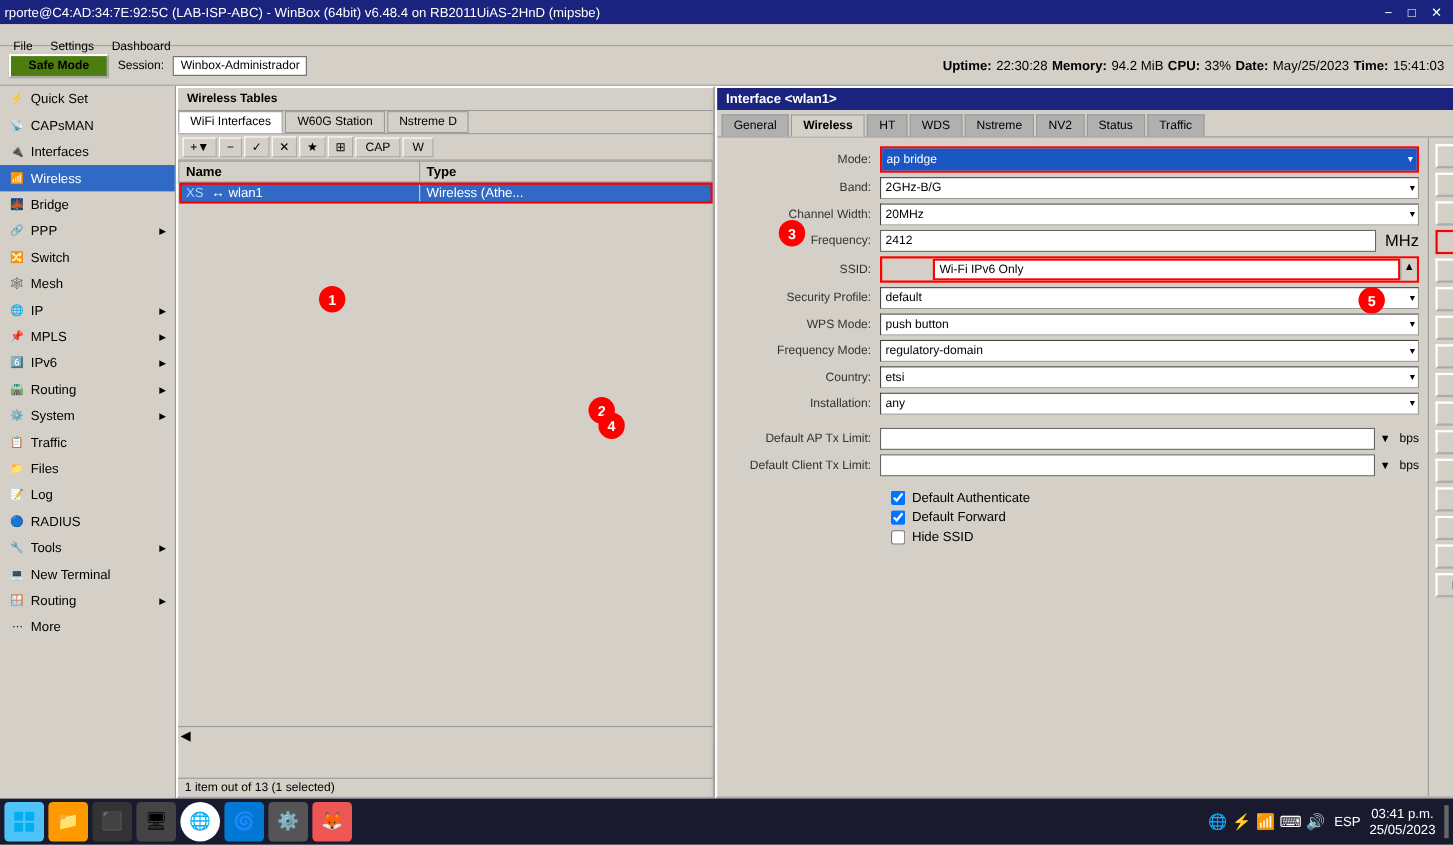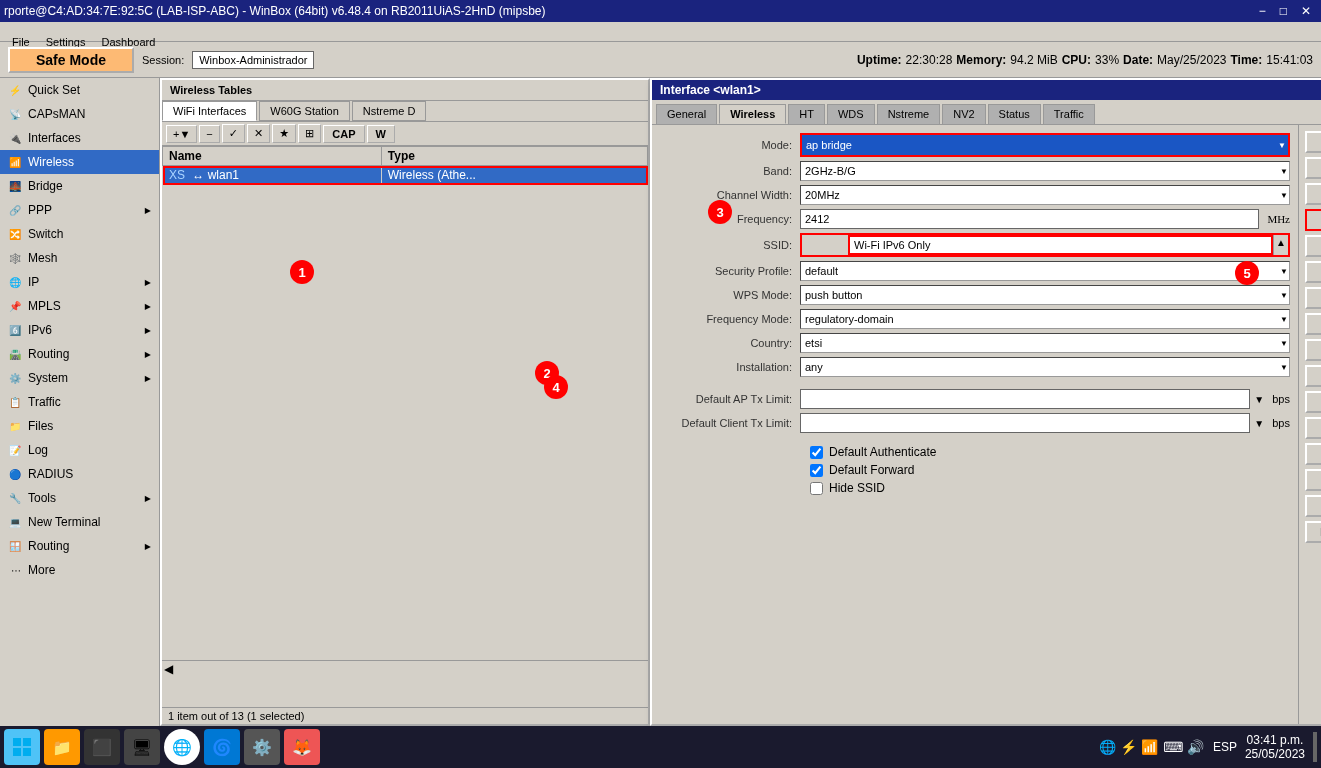--- a/index.html
+++ b/index.html
@@ -10,21 +10,21 @@
     .title-bar-title { flex: 1; }
     .title-bar-controls { display: flex; gap: 2px; }
     .title-btn { background: none; border: none; color: white; cursor: pointer; font-size: 12px; padding: 0 6px; }
 
     
     .menu-bar { background: #d4d0c8; height: 20px; display: flex; align-items: center; padding: 0 4px; border-bottom: 1px solid #999; }
     .menu-item { padding: 2px 8px; cursor: pointer; font-size: 11px; margin-top: 20px; }
 
     
     .toolbar { background: #d4d0c8; height: 36px; display: flex; align-items: center; padding: 0 8px; gap: 8px; border-bottom: 1px solid #999; }
-    .safe-mode-btn { background: #fdba74; border: 2px outset #fff; padding: 3px 26px; cursor: pointer; font-size: 14px; font-weight: bold; }
+    .safe-mode-btn { background: #4d7c0f; border: 2px outset #fff; padding: 3px 16px; cursor: pointer; font-size: 11px; font-weight: bold; }
     .session-label { font-size: 11px; }
     .session-value { background: white; border: 1px solid #666; padding: 2px 6px; font-size: 11px; }
     .status-info { margin-left: auto; font-size: 11px; display: flex; gap: 4px; }
     .status-label { font-weight: bold; }
 
     
     .main-layout { display: flex; height: calc(768px - 78px - 42px); }
 
     
     .sidebar { width: 160px; background: #d4d0c8; border-right: 1px solid #999; overflow-y: auto; flex-shrink: 0; }
@@ -37,21 +37,21 @@
     .content-area { flex: 1; background: #c0c0c0; position: relative; overflow: hidden; }
 
     
     .wireless-tables { background: #d4d0c8; position: absolute; left: 0; top: 0; width: 490px; height: 100%; border: 2px outset #fff; }
     .panel-title { background: #d4d0c8; border-bottom: 1px solid #999; padding: 4px 8px; font-weight: bold; font-size: 11px; }
     .panel-tabs { display: flex; background: #d4d0c8; border-bottom: 1px solid #999; gap: 0; }
     .panel-tab { padding: 3px 10px; cursor: pointer; font-size: 11px; border: 1px solid #999; background: #d4d0c8; margin-right: 2px; }
     .panel-tab.active { background: white; border-bottom: 1px solid white; }
     .panel-toolbar { display: flex; align-items: center; padding: 2px 4px; gap: 2px; border-bottom: 1px solid #999; }
     .toolbar-btn { background: #d4d0c8; border: 1px outset #fff; padding: 2px 6px; cursor: pointer; font-size: 11px; min-width: 20px; text-align: center; }
-    .cap-btn { background: #d4d0c8; border: 1px outset #fff; padding: 2px 8px; cursor: pointer; font-size: 11px; font-weight: bold; }
+    .cap-btn { background: #d4d0c8; border: 1px outset #fff; padding: 2px 8px; cursor: pointer; font-size: 11px; }
 
     
     .data-table { width: 100%; border-collapse: collapse; font-size: 11px; }
     .data-table th { background: #d4d0c8; padding: 2px 6px; border: 1px solid #999; text-align: left; font-weight: bold; }
     .data-table td { padding: 2px 6px; border: 1px solid #ccc; }
     .data-table tr.selected td { background: #316ac5; color: white; }
     .table-container { overflow: auto; height: calc(100% - 130px); }
     .status-bar { padding: 2px 6px; font-size: 11px; border-top: 1px solid #999; background: #d4d0c8; position: absolute; bottom: 0; left: 0; right: 0; }
 
     
@@ -93,21 +93,21 @@
     .taskbar-start { width: 36px; height: 36px; background: #4fc3f7; border-radius: 4px; display: flex; align-items: center; justify-content: center; cursor: pointer; }
     .taskbar-btn { width: 36px; height: 36px; background: #333; border-radius: 4px; display: flex; align-items: center; justify-content: center; cursor: pointer; font-size: 16px; }
     .taskbar-right { margin-left: auto; display: flex; align-items: center; gap: 8px; color: white; font-size: 11px; }
     .sys-tray { display: flex; gap: 4px; align-items: center; }
     .tray-icon { font-size: 14px; cursor: pointer; }
 
     
     .ssid-highlight { border: 2px solid red !important; }
 
     
-    .mhz-label { padding-left: 4px; font-size: 11px; font-family: Liberation Serif, serif; }
+    .mhz-label { padding-left: 4px; font-size: 15px; }
 
     
     .bps-label { padding-left: 4px; font-size: 11px; }
     .freq-input { width: 60px; }
 
     .scrollbar-x { height: 16px; background: #d4d0c8; border-top: 1px solid #999; display: flex; align-items: center; padding: 0 2px; }
   </style>
 </head>
 <body>
 

